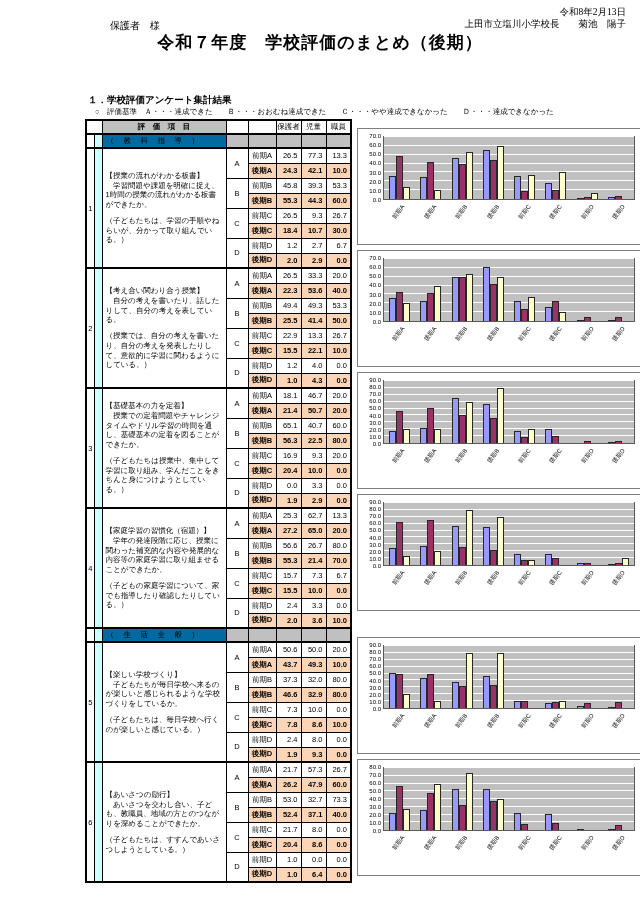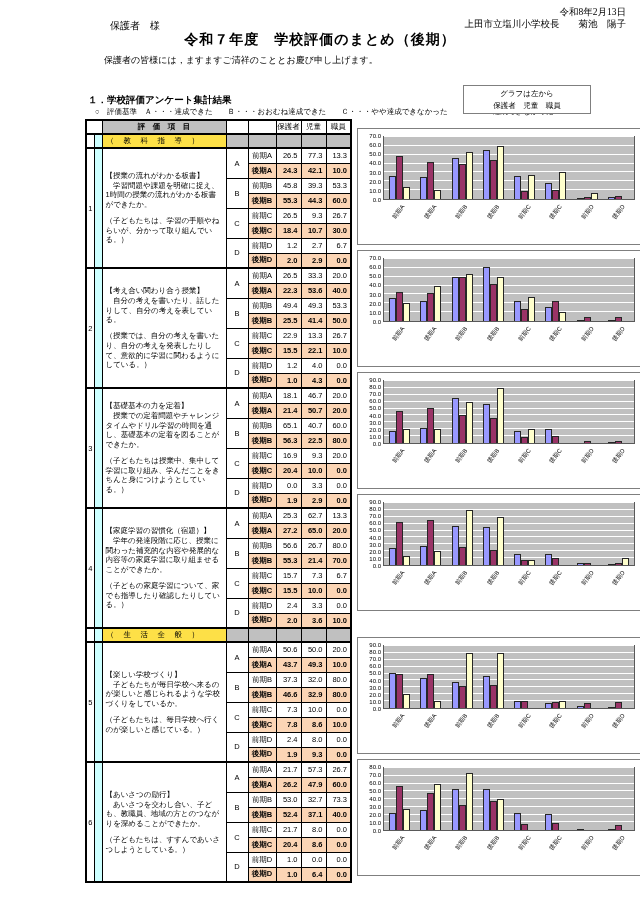--- a/index.html
+++ b/index.html
@@ -8,21 +8,21 @@
     position:relative; width:640px; height:905px; margin:0 auto;
     background:#ffffff; overflow:hidden;
     font-family:"Liberation Sans","DejaVu Sans",sans-serif; color:#000;
   }
   .serif { font-family:"Liberation Serif","DejaVu Serif",serif; }
 
   .recipient { position:absolute; left:110px; top:19px; font-size:10px; }
   .date-line { position:absolute; right:14px; top:6px;  font-size:9.5px; }
   .sender-line { position:absolute; right:14px; top:18px; font-size:9.5px; }
   .doc-title { position:absolute; left:0; top:31px; width:100%; text-align:center;
-               font-size:14px; font-weight:600; letter-spacing:1px; }
+               font-size:17px; font-weight:600; letter-spacing:1px; }
   .intro { position:absolute; left:95px; top:55px; width:537px; font-size:9px; line-height:1.28; }
   .sec-head { position:absolute; left:88px; top:94px; font-size:9.5px; font-weight:bold; }
   .criteria { position:absolute; left:95px; top:107px; font-size:7.5px; }
   .legend-box { position:absolute; left:463px; top:85px; width:128px;
                 border:1px solid #7f7f7f; background:#fff; text-align:center;
                 font-size:7.5px; line-height:1.55; padding:2px 0; }
 
   .main { position:absolute; left:85px; top:119px; display:flex; align-items:flex-start; }
 
   
@@ -30,21 +30,21 @@
              border:2px solid #000; }
   table.ev td { border:1px solid #000; font-size:7.5px; vertical-align:middle;
                 overflow:hidden; }
   tr.hrow td { height:14px; }
   tr.drow td { height:15px; }
   td.gray { background:#c0c0c0; }
   td.cyan { background:#ccffff; }
   td.peach { background:#fbd5b5; }
   td.item-head { text-align:center; font-weight:bold; font-size:8px; background:#c0c0c0; }
   td.group-head { text-align:center; font-size:7.5px; }
-  td.sec-label { font-size:7.5px; background:#fde047; padding-left:4px; letter-spacing:1px; }
+  td.sec-label { font-size:7.5px; background:#0369a1; padding-left:4px; letter-spacing:1px; }
   td.numcell { text-align:center; font-size:6px; vertical-align:middle; }
   td.qtext { vertical-align:middle; padding:2px 3px; font-size:7px; line-height:1.3; }
   td.qtext .q-title { }
   td.qtext .q-note { margin-top:6px; }
   td.gradecell { text-align:center; font-size:7.5px; }
   td.periodcell { text-align:center; font-size:7px; }
   td.valcell { text-align:right; padding-right:3px; font-size:7.5px; }
   td.bold { font-weight:bold; }
   tr.block-start td { border-top:2px solid #000; }
 
@@ -73,30 +73,25 @@
 </head>
 <body>
 
 <div class="page">
   <div class="recipient serif">保護者　様</div>
   <div class="date-line serif">令和8年2月13日</div>
   <div class="sender-line serif">上田市立塩川小学校長　　菊池　陽子</div>
   <div class="doc-title serif">令和７年度　学校評価のまとめ（後期）</div>
 
   <div class="intro serif">
-    <div>　保護者の皆様には，ますますご清祥のこととお慶び申し上げます。</div>
   </div>
 
   <div class="sec-head">１．学校評価アンケート集計結果</div>
   <div class="criteria">○　評価基準　Ａ・・・達成できた　　Ｂ・・・おおむね達成できた　　Ｃ・・・やや達成できなかった　　Ｄ・・・達成できなかった</div>
 
-  <div class="legend-box">
-    <div>グラフは左から</div>
-    <div>保護者　児童　職員</div>
-  </div>
 
   <div class="main">
     <table class="ev">
         <colgroup>
           <col style="width: 8px;">
           <col style="width: 8px;">
           <col style="width: 124px;">
           <col style="width: 22px;">
           <col style="width: 28px;">
           <col style="width: 25px;">

